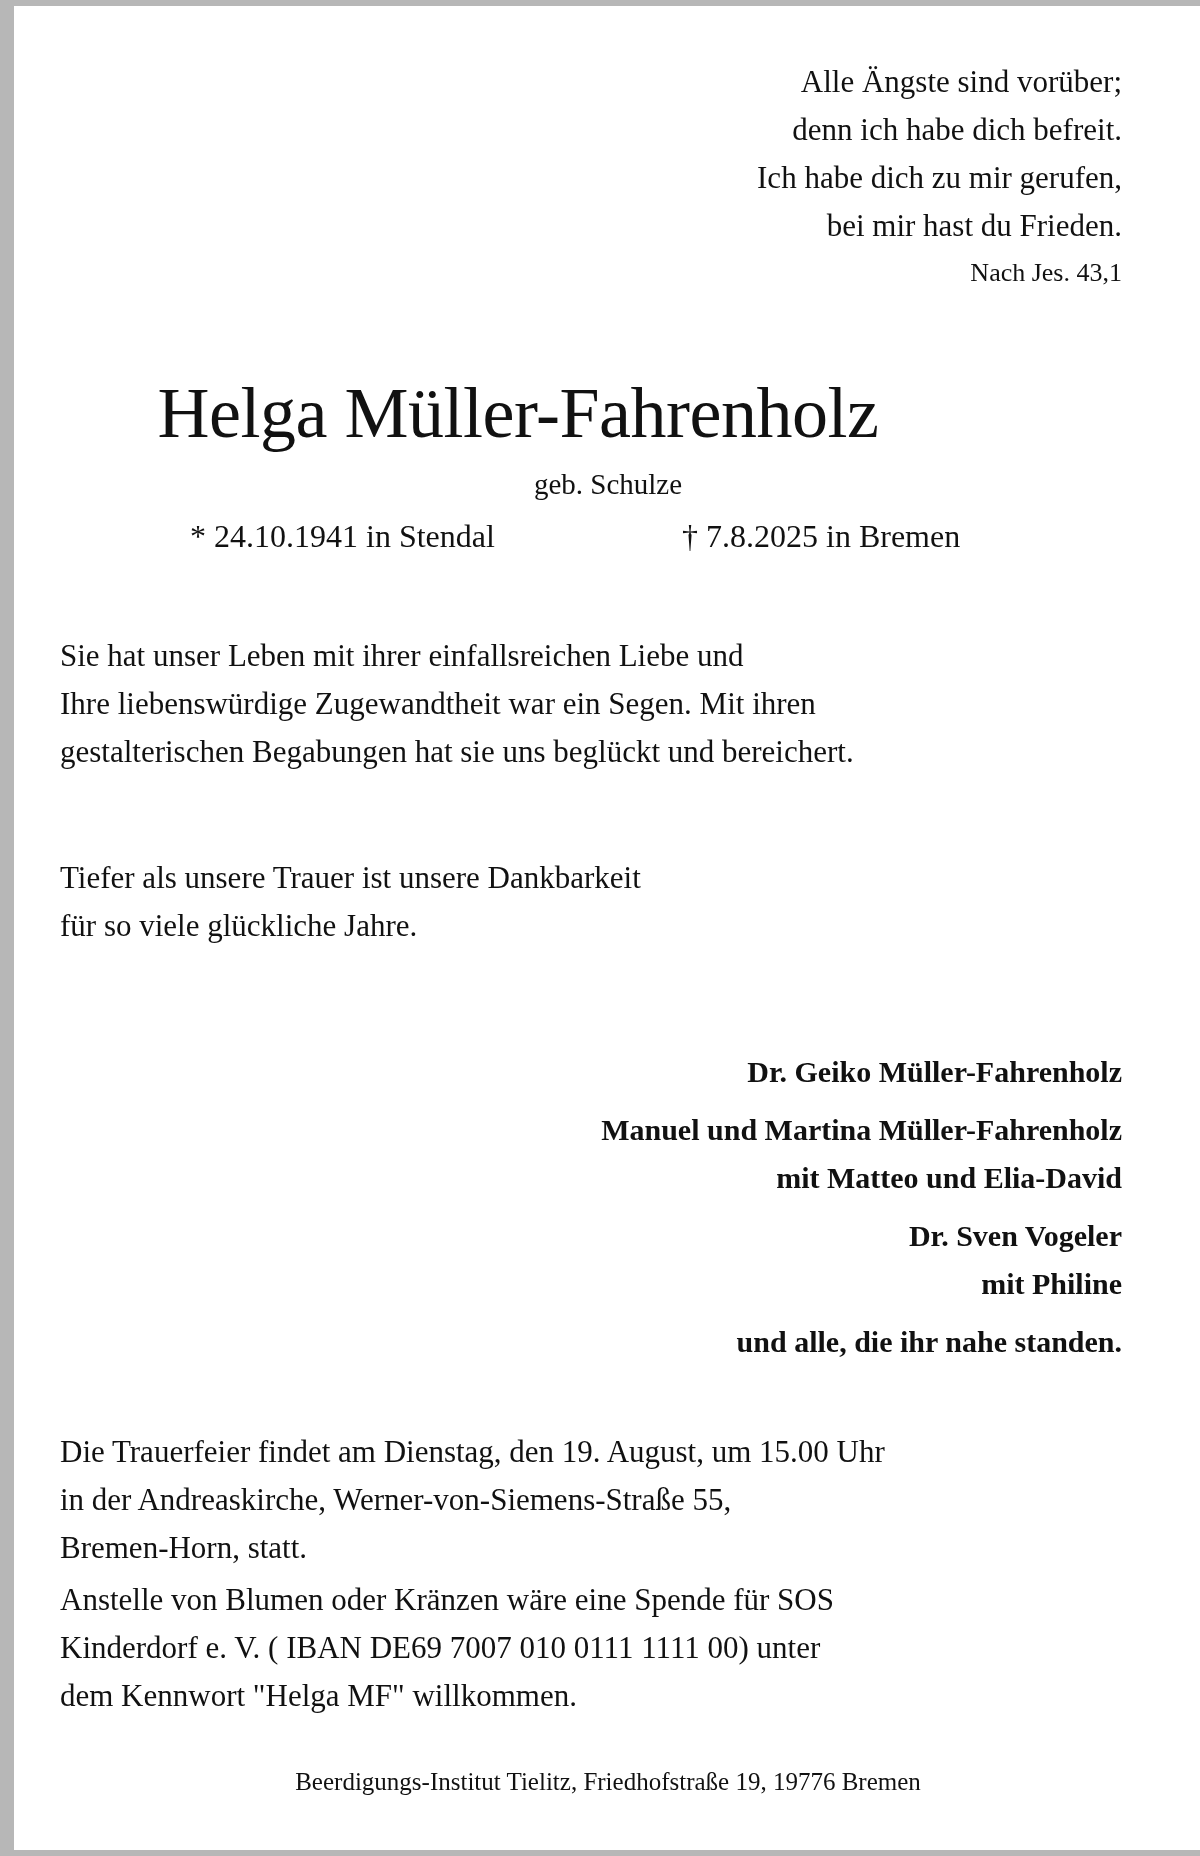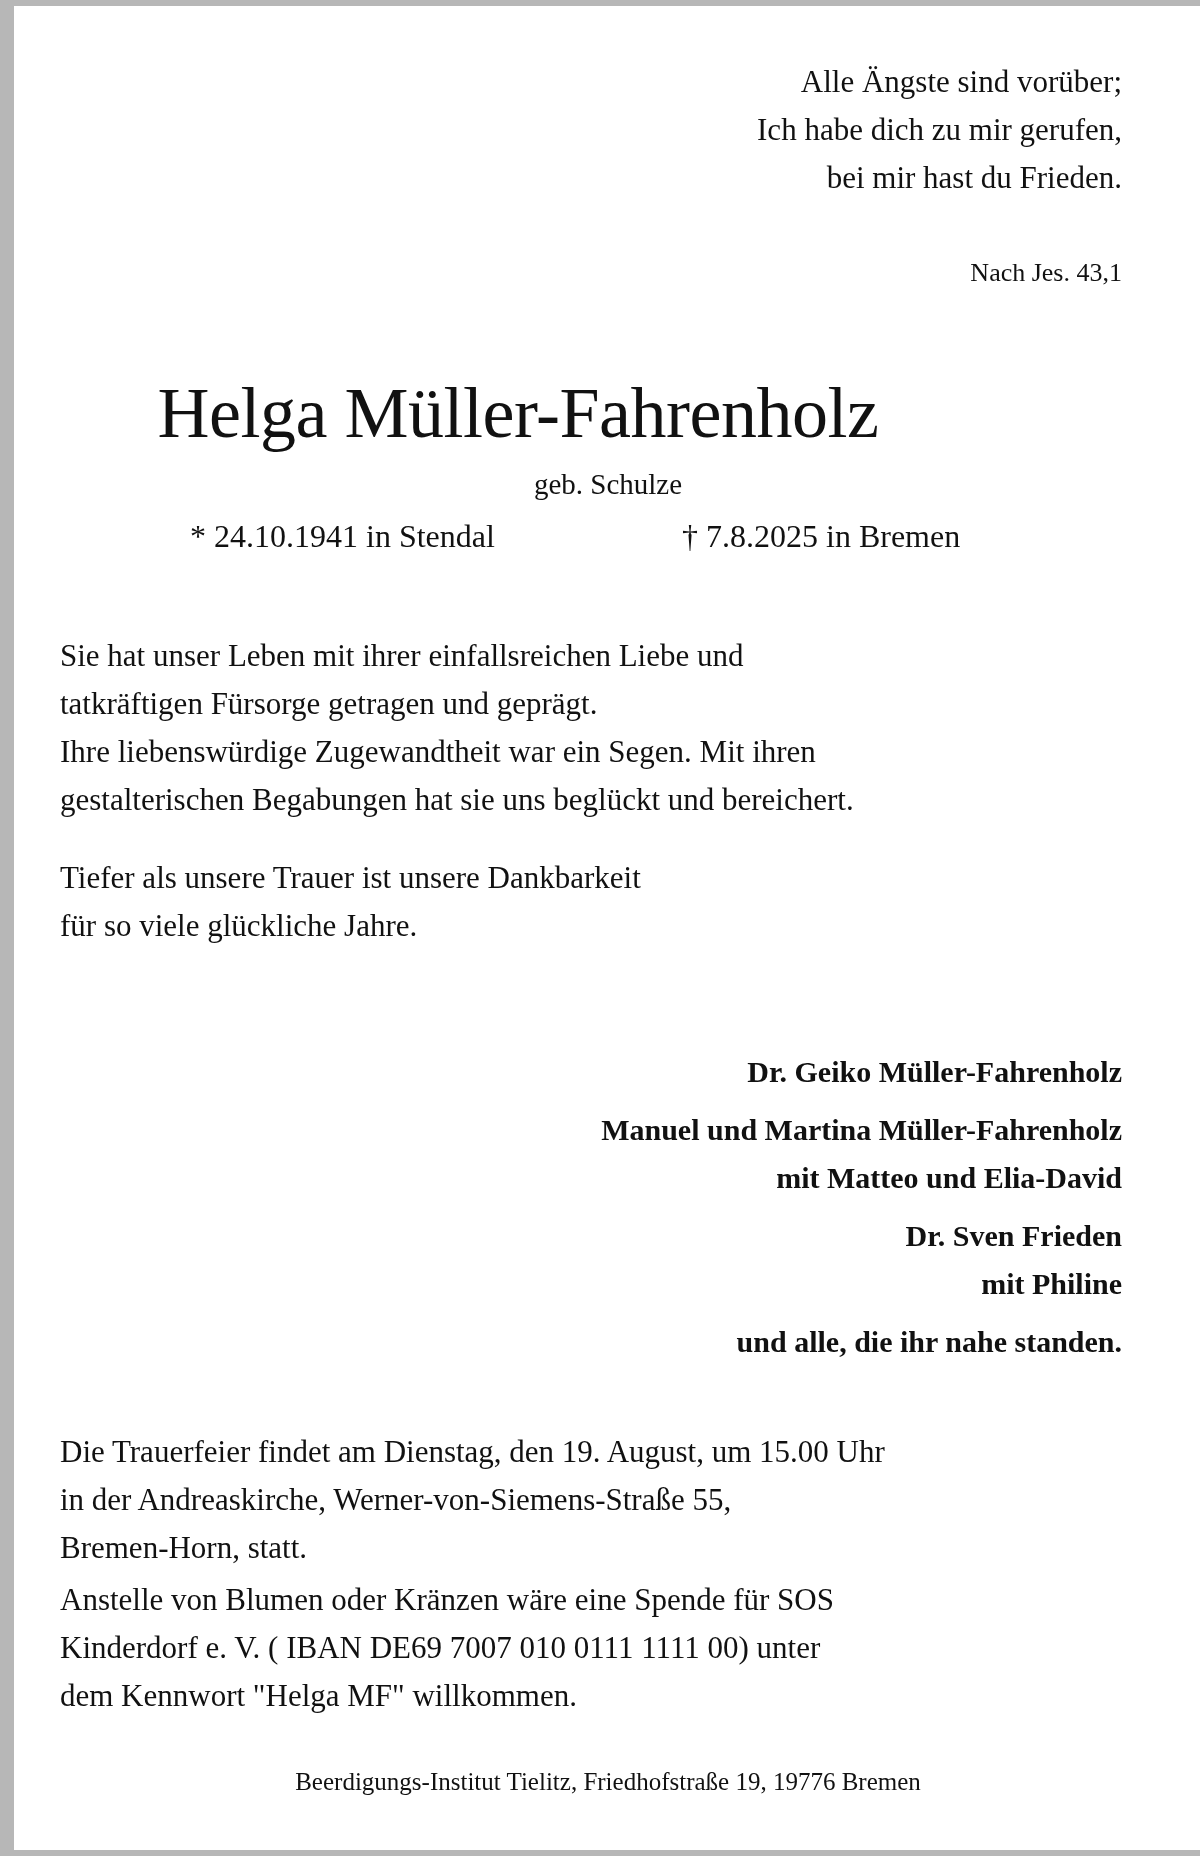--- a/index.html
+++ b/index.html
@@ -34,52 +34,52 @@
     .p4 { top: 1570px; }
     .footer { left: 0; width: 1188px; top: 1762px; text-align: center; font-size: 25px; }
   </style>
 </head>
 <body>
 
 <div class="page">
 
   <div class="abs verse">
     <div>Alle Ängste sind vorüber;</div>
+    <div>denn ich habe dich befreit.</div>
     <div>Ich habe dich zu mir gerufen,</div>
     <div>bei mir hast du Frieden.</div>
   </div>
   <div class="abs verse-src">Nach Jes. 43,1</div>
 
   <div class="abs name">Helga Müller-Fahrenholz</div>
   <div class="abs maiden">geb. Schulze</div>
   <div class="abs birth">* 24.10.1941 in Stendal</div>
   <div class="abs death">† 7.8.2025 in Bremen</div>
 
   <div class="abs para p1">
     <div>Sie hat unser Leben mit ihrer einfallsreichen Liebe und</div>
-    <div>tatkräftigen Fürsorge getragen und geprägt.</div>
     <div>Ihre liebenswürdige Zugewandtheit war ein Segen. Mit ihren</div>
     <div>gestalterischen Begabungen hat sie uns beglückt und bereichert.</div>
   </div>
 
   <div class="abs para p2">
     <div>Tiefer als unsere Trauer ist unsere Dankbarkeit</div>
     <div>für so viele glückliche Jahre.</div>
   </div>
 
   <div class="abs signers">
     <div class="sig-group">
       <div>Dr. Geiko Müller-Fahrenholz</div>
     </div>
     <div class="sig-group">
       <div>Manuel und Martina Müller-Fahrenholz</div>
       <div>mit Matteo und Elia-David</div>
     </div>
     <div class="sig-group">
-      <div>Dr. Sven Frieden</div>
+      <div>Dr. Sven Vogeler</div>
       <div>mit Philine</div>
     </div>
     <div class="sig-group sig-last">und alle, die ihr nahe standen.</div>
   </div>
 
   <div class="abs para p3">
     <div>Die Trauerfeier findet am Dienstag, den 19. August, um 15.00 Uhr</div>
     <div>in der Andreaskirche, Werner-von-Siemens-Straße 55,</div>
     <div>Bremen-Horn, statt.</div>
   </div>

